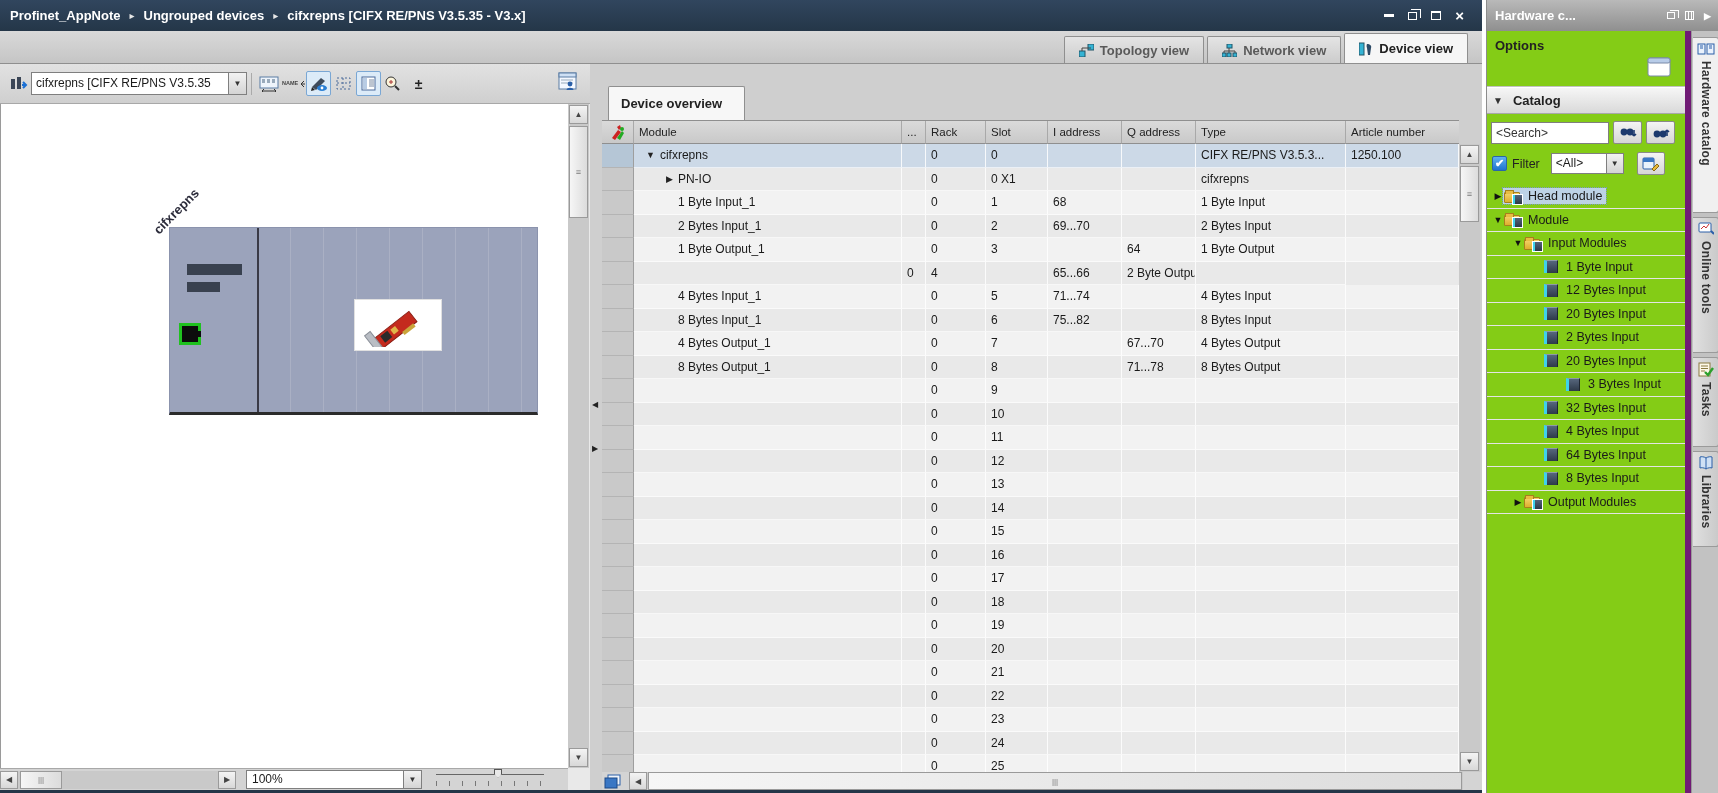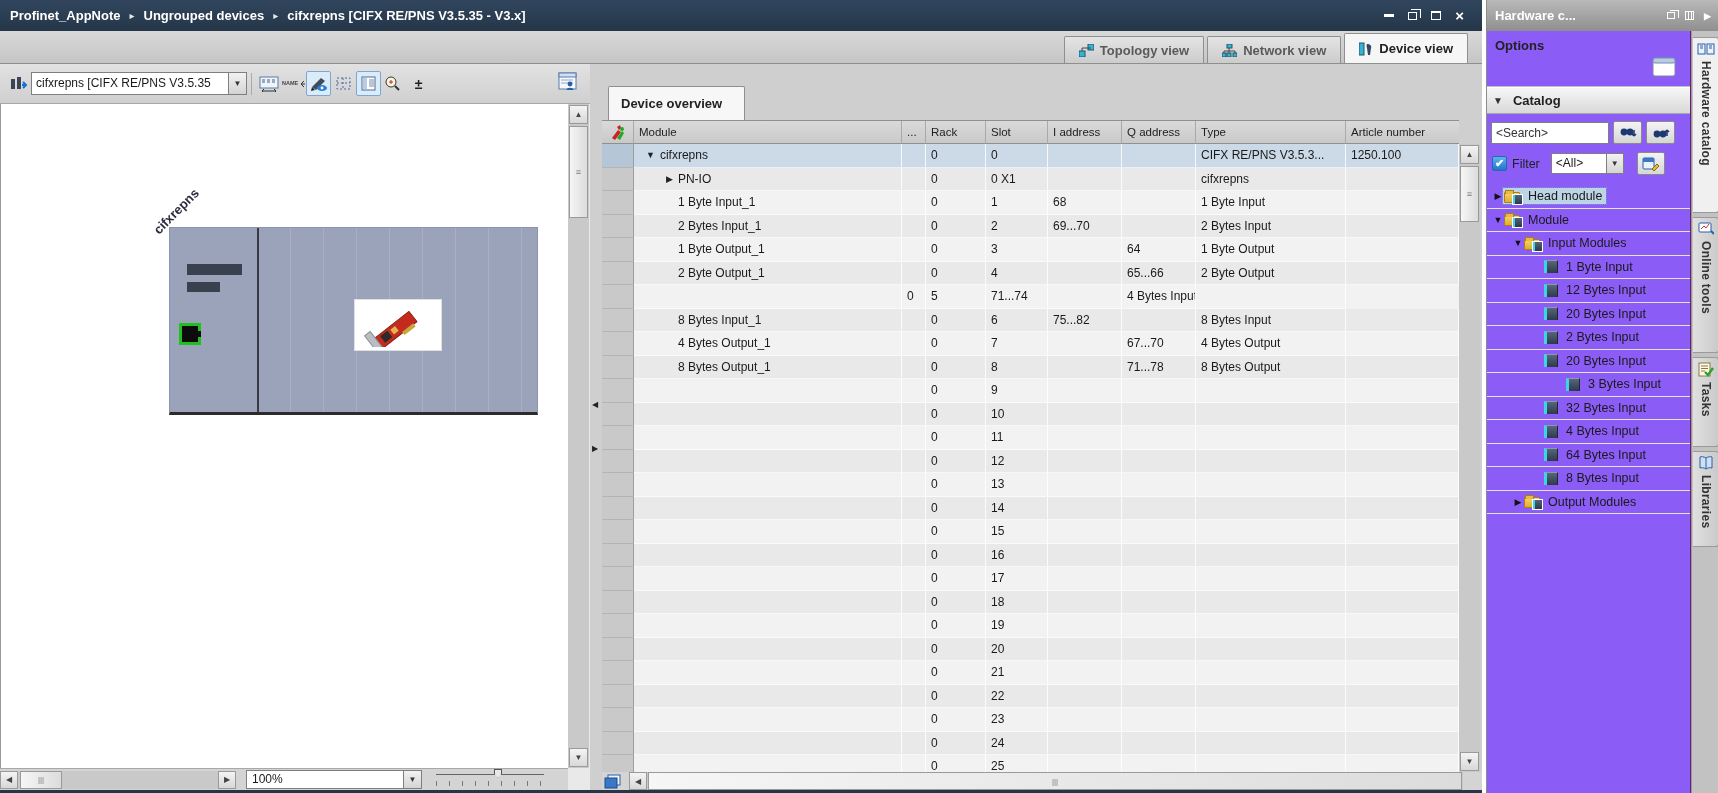--- a/index.html
+++ b/index.html
@@ -93,21 +93,21 @@
   .thscroll { position:absolute; left:0; top:708px; width:880px; height:18px; background:#d4d4d4; display:flex; align-items:center; }
 
   
   .rightpanel { position:absolute; left:1486px; top:0; width:232px; height:793px; background:#ececec; border-left:1px solid #8c8c8c; }
   .rp-title { position:absolute; left:0; top:0; width:232px; height:31px; background:linear-gradient(#b9b9b9,#8f8f8f); display:flex; align-items:center; padding:0 8px; color:#fff; font-weight:bold; font-size:13px; }
   .rp-title .ticons { margin-left:auto; display:flex; align-items:center; gap:10px; }
   .ti-restore { width:8px; height:7px; border:1px solid #fff; position:relative; }
   .ti-restore:before { content:""; position:absolute; left:2px; top:-3px; width:8px; height:7px; border:1px solid #fff; border-bottom:none; border-left:none; }
   .ti-cols { width:9px; height:9px; border:1px solid #fff; background:linear-gradient(90deg,transparent 2px,#fff 2px 3px,transparent 3px 5px,#fff 5px 6px,transparent 6px); }
   .ti-play { color:#fff; font-size:9px; }
-  .rp-body { position:absolute; left:0; top:31px; width:204px; height:762px; background:#8b5cf6; border-right:1px solid #701a75; }
+  .rp-body { position:absolute; left:0; top:31px; width:204px; height:762px; background:#84cc16; border-right:6px solid #701a75; }
   .opts { padding:7px 8px 0 8px; font-weight:bold; font-size:13px; color:#222; }
   .opt-iconrow { position:relative; height:34px; border-bottom:1px solid #c2c2c2; }
   .opt-iconrow .oicon { position:absolute; right:14px; top:4px; }
   .cat-hdr { height:27px; background:linear-gradient(#f6f6f6,#d9d9d9); border-top:1px solid #fff; border-bottom:1px solid #a8a8a8; display:flex; align-items:center; padding:0 6px; gap:10px; }
   .cat-hdr .chev { font-size:10px; color:#333; }
   .cat-hdr .clabel { font-weight:bold; font-size:13px; color:#222; }
   .searchrow { display:flex; align-items:center; gap:4px; padding:7px 4px 0 4px; }
   .searchrow input { width:118px; height:22px; border:1px solid #7f7f7f; padding:0 4px; font-size:12px; font-family:"Liberation Sans",sans-serif; background:#fff; color:#333; }
   .sq-btn { width:29px; height:23px; background:linear-gradient(#f4f4f4,#d6d6d6); border:1px solid #8a8a8a; border-radius:2px; display:flex; align-items:center; justify-content:center; }
   .filterrow { display:flex; align-items:center; gap:5px; padding:8px 4px 6px 5px; }
@@ -417,33 +417,33 @@
               <div class="td"></div>
               <div class="td">0</div>
               <div class="td">3</div>
               <div class="td"></div>
               <div class="td">64</div>
               <div class="td">1 Byte Output</div>
               <div class="td"></div>
             </div>
             <div class="t-row odd">
               <div class="td sel"></div>
-              <div class="td ind2t">
-                <span>2 Byte Output_1</span>
-              </div>
               <div class="td"></div>
               <div class="td">0</div>
               <div class="td">4</div>
               <div class="td"></div>
               <div class="td">65...66</div>
               <div class="td">2 Byte Output</div>
               <div class="td"></div>
             </div>
             <div class="t-row even">
               <div class="td sel"></div>
+              <div class="td ind2t">
+                <span>4 Bytes Input_1</span>
+              </div>
               <div class="td"></div>
               <div class="td">0</div>
               <div class="td">5</div>
               <div class="td">71...74</div>
               <div class="td"></div>
               <div class="td">4 Bytes Input</div>
               <div class="td"></div>
             </div>
             <div class="t-row odd">
               <div class="td sel"></div>

